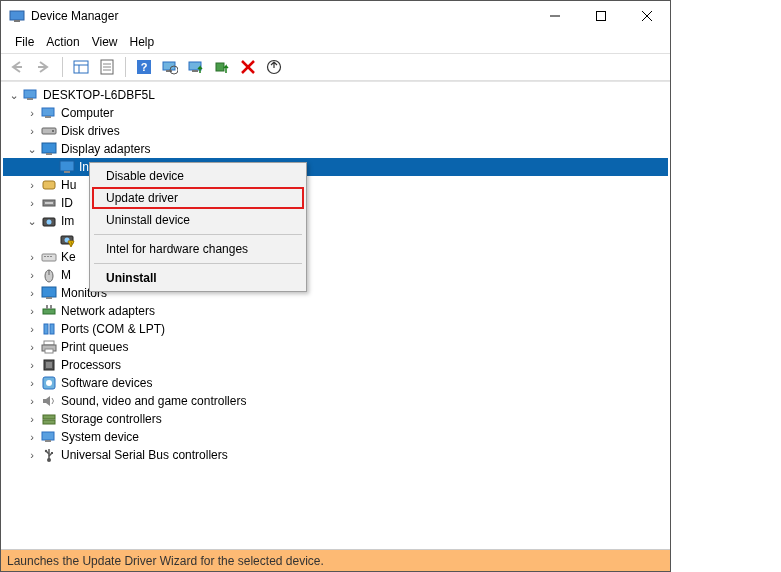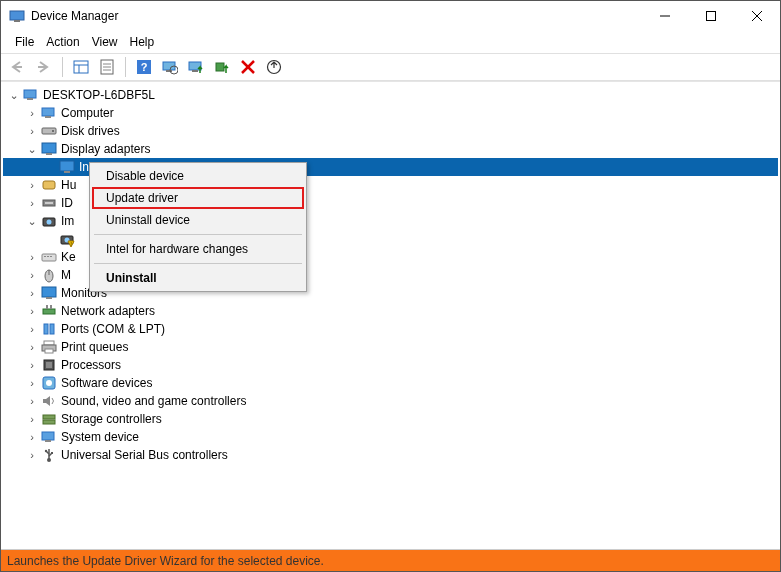--- a/index.html
+++ b/index.html
@@ -1,17 +1,17 @@
 <!DOCTYPE html>
 <html><head>
 <meta charset="utf-8">
 <style>
   * { box-sizing: border-box; font-family: "Segoe UI", Tahoma, sans-serif; }
   body { margin: 0; background: #fff; }
-  .window { width: 781px; height: 572px; border: 1px solid #555; display: flex; flex-direction: column; background: #fff; position: relative; }
+  .window { width: 671px; height: 572px; border: 1px solid #555; display: flex; flex-direction: column; background: #fff; position: relative; }
   .titlebar { height: 30px; display: flex; align-items: center; padding-left: 8px; font-size: 12px; color: #000; background: #fff; }
   .titlebar-icon { width: 16px; height: 16px; margin-right: 6px; display:inline-flex; align-items:center; justify-content:center; }
   .titlebar-spacer { flex: 1; }
   .win-controls { display: flex; }
   .win-btn { width: 46px; height: 30px; display: flex; align-items: center; justify-content: center; font-size: 14px; color: #000; }
   .menubar { height: 22px; display: flex; align-items: center; padding-left: 8px; font-size: 12px; }
   .menubar span { padding: 2px 6px; }
   .toolbar { height: 28px; display: flex; align-items: center; padding-left: 6px; gap: 4px; border-top: 1px solid #e0e0e0; border-bottom: 1px solid #e0e0e0; }
   .toolbar .sep { width:1px; height:20px; background:#ccc; margin:0 3px; }
   .tbtn { width: 22px; height: 22px; display: flex; align-items: center; justify-content: center; border: 1px solid transparent; font-size: 14px; color:#333; }
@@ -19,21 +19,21 @@
   .tree-area { flex: 1; overflow: auto; padding: 4px 2px; position: relative; border-top:1px solid #e5e5e5; }
   .tree { font-size: 12px; color: #000; }
   .node { display: flex; align-items: center; height: 18px; line-height: 18px; white-space: nowrap; }
   .toggle { width: 14px; text-align: center; color: #555; font-size: 11px; user-select: none; }
   .toggle.empty { visibility: hidden; }
   .nicon { width: 16px; height: 16px; margin: 0 4px 0 2px; display:inline-flex; align-items:center; justify-content:center; }
   .node.selected { background: #0a64ad; color: #fff; }
   .indent0 { padding-left: 4px; }
   .indent1 { padding-left: 22px; }
   .indent2 { padding-left: 40px; }
-  .statusbar { height: 22px; border-top: 1px solid #ccc; font-size: 12px; color: #333; display:flex; align-items:center; padding-left:6px; background:#f97316; }
+  .statusbar { height: 22px; border-top: 1px solid #ccc; font-size: 12px; color: #333; display:flex; align-items:center; padding-left:6px; background:#fdba74; }
   .context-menu { position: absolute; top: 80px; left: 88px; width: 218px; background: #f2f2f2; border: 1px solid #a0a0a0; box-shadow: 2px 2px 4px rgba(0,0,0,.25); padding: 2px; font-size: 12px; }
   .cm-item { height: 22px; display: flex; align-items: center; padding-left: 14px; }
   .cm-item.highlight { border: 2px solid #e21c1c; height: 22px; padding-left: 12px; }
   .cm-sep { height: 1px; background: #c8c8c8; margin: 3px 2px; }
   .cm-item.bold { font-weight: 700; }
   svg { display:block; }
 </style>
 </head>
 <body>
 

